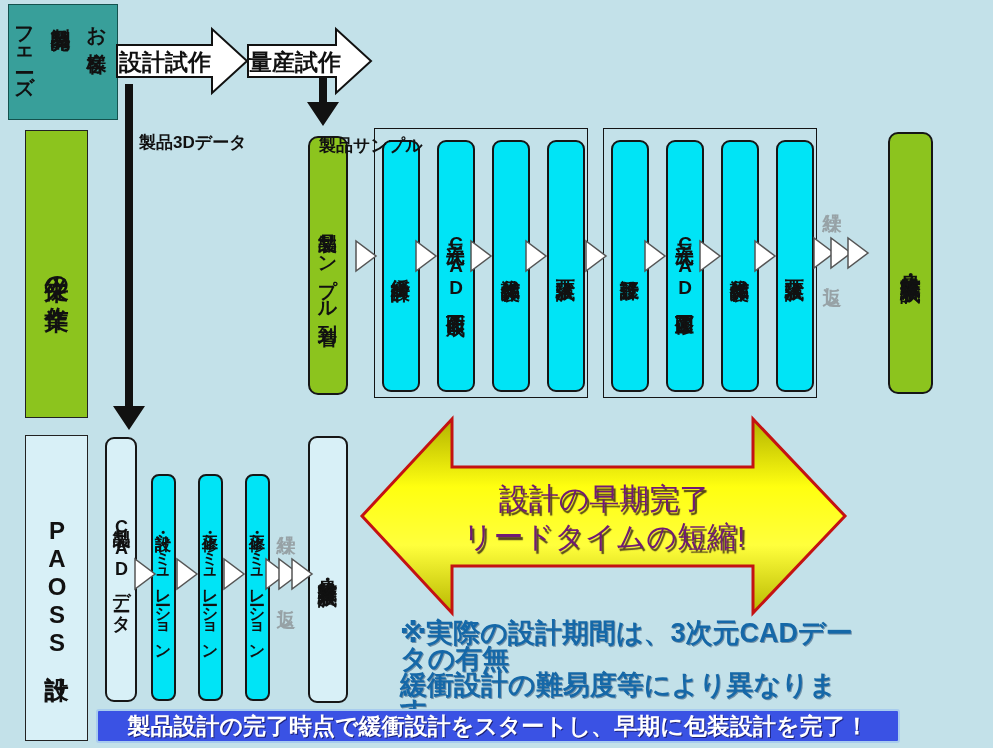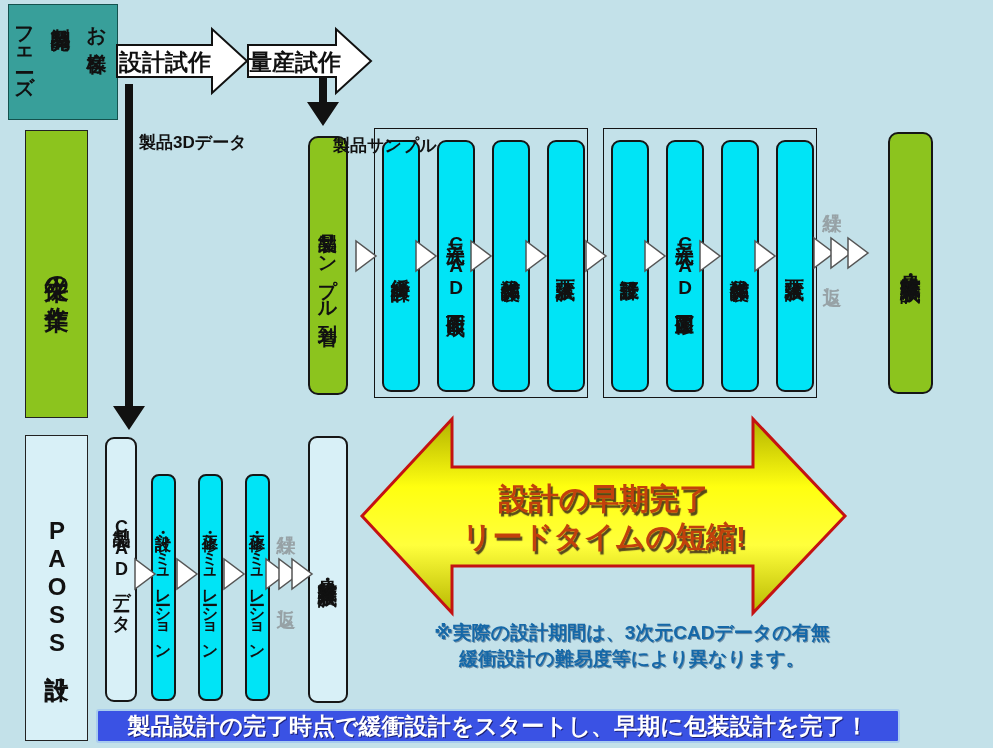--- a/index.html
+++ b/index.html
@@ -15,24 +15,24 @@
   .cyanbox{background:#00E4F6;border:2px solid #161616;border-radius:9px;}
   .greenbox{background:#8CC41E;border:2px solid #161616;border-radius:10px;}
   .lightbox{background:#D8F0F7;border:2px solid #161616;border-radius:9px;}
   .sidebar-green{background:#8CC41E;border:1px solid #222;}
   .sidebar-light{background:#D8F0F7;border:1px solid #222;}
   .outline{border:1px solid #141414;background:transparent;}
   .phasebox{background:#389F9A;border:1px solid #14524E;}
   .b{font-weight:bold;}
   .repeat{color:#97A2A6;font-weight:bold;font-size:19px;line-height:21px;}
   .steplabel{font-weight:bold;font-size:19px;line-height:21px;}
-  .hl-text{color:#c2410c;font-weight:bold;font-size:30px;line-height:38px;
+  .hl-text{color:#701a75;font-weight:normal;font-size:30px;line-height:38px;
            text-align:center;text-shadow:2px 3px 1px rgba(45,25,25,0.8);}
-  .note-text{color:#1568A8;font-weight:bold;font-size:19px;line-height:26px;
-             text-align:center;text-shadow:1px 1px 0 rgba(10,45,85,0.45);}
+  .note-text{color:#1568A8;font-weight:bold;font-size:27px;line-height:26px;
+             text-shadow:1px 1px 0 rgba(10,45,85,0.45);}
   .banner{background:#3A52E4;border:2px solid #A8CCEE;border-radius:3px;
           color:#fff;font-weight:bold;font-size:23px;display:flex;
           align-items:center;justify-content:center;
           text-shadow:1px 1px 0 rgba(20,20,90,0.8);}
   .toplabel{font-weight:bold;font-size:17px;white-space:nowrap;margin-top:41px;}
   .arrowlabel{font-weight:bold;font-size:23px;text-align:center;white-space:nowrap;}
 </style>
 </head>
 <body>
 
@@ -142,21 +142,21 @@
       <polygon points="279,559 279,589 299,574"></polygon>
       <polygon points="292,559 292,589 312,574"></polygon>
     </g>
 
     <polygon points="362,516 452,419 452,467 753,467 753,419 845,516 753,613 753,566 452,566 452,613" fill="url(#yg)" stroke="#C41212" stroke-width="3"></polygon>
   </svg>
 
   <div class="abs arrowlabel" style="left:118px;top:47px;width:94px;">設計試作</div>
   <div class="abs arrowlabel" style="left:249px;top:47px;width:88px;">量産試作</div>
   <div class="abs toplabel" style="left:139px;top:90px;">製品3Dデータ</div>
-  <div class="abs toplabel" style="left:333px;top:93px;">製品サンプル</div>
+  <div class="abs toplabel" style="left:319px;top:93px;">製品サンプル</div>
 
   <div class="abs v repeat" style="left:822px;top:199px;">繰り</div>
   <div class="abs v repeat" style="left:822px;top:272px;">返し</div>
 
   <div class="abs v repeat" style="left:276px;top:521px;">繰り</div>
   <div class="abs v repeat" style="left:276px;top:594px;">返し</div>
 
   <div class="abs" style="left:429px;top:480px;width:350px;">
     <div class="hl-text">設計の早期完了</div>
     <div class="hl-text">リードタイムの短縮!</div>

